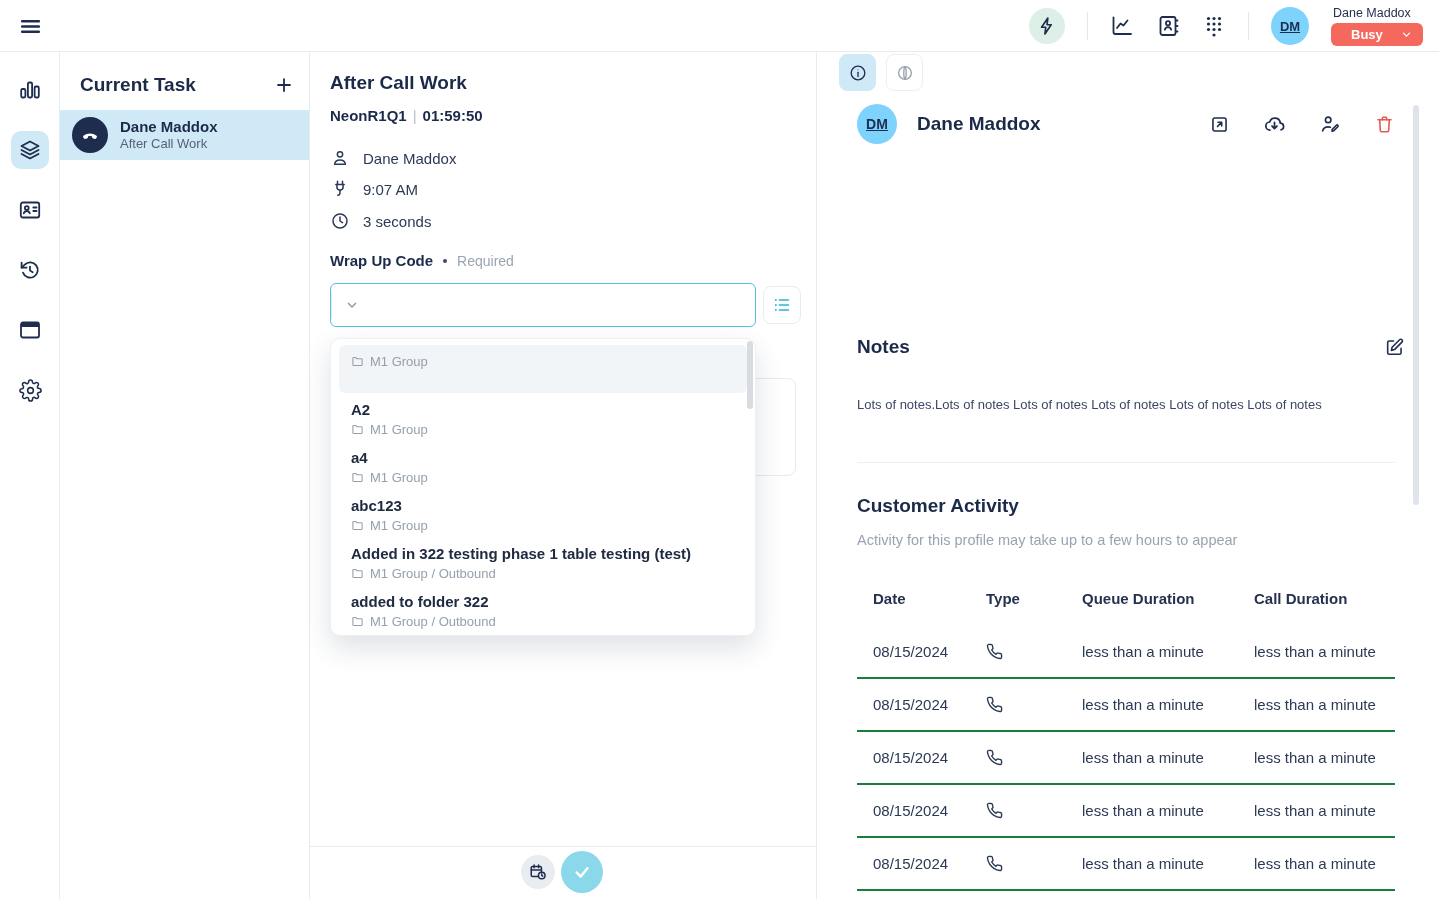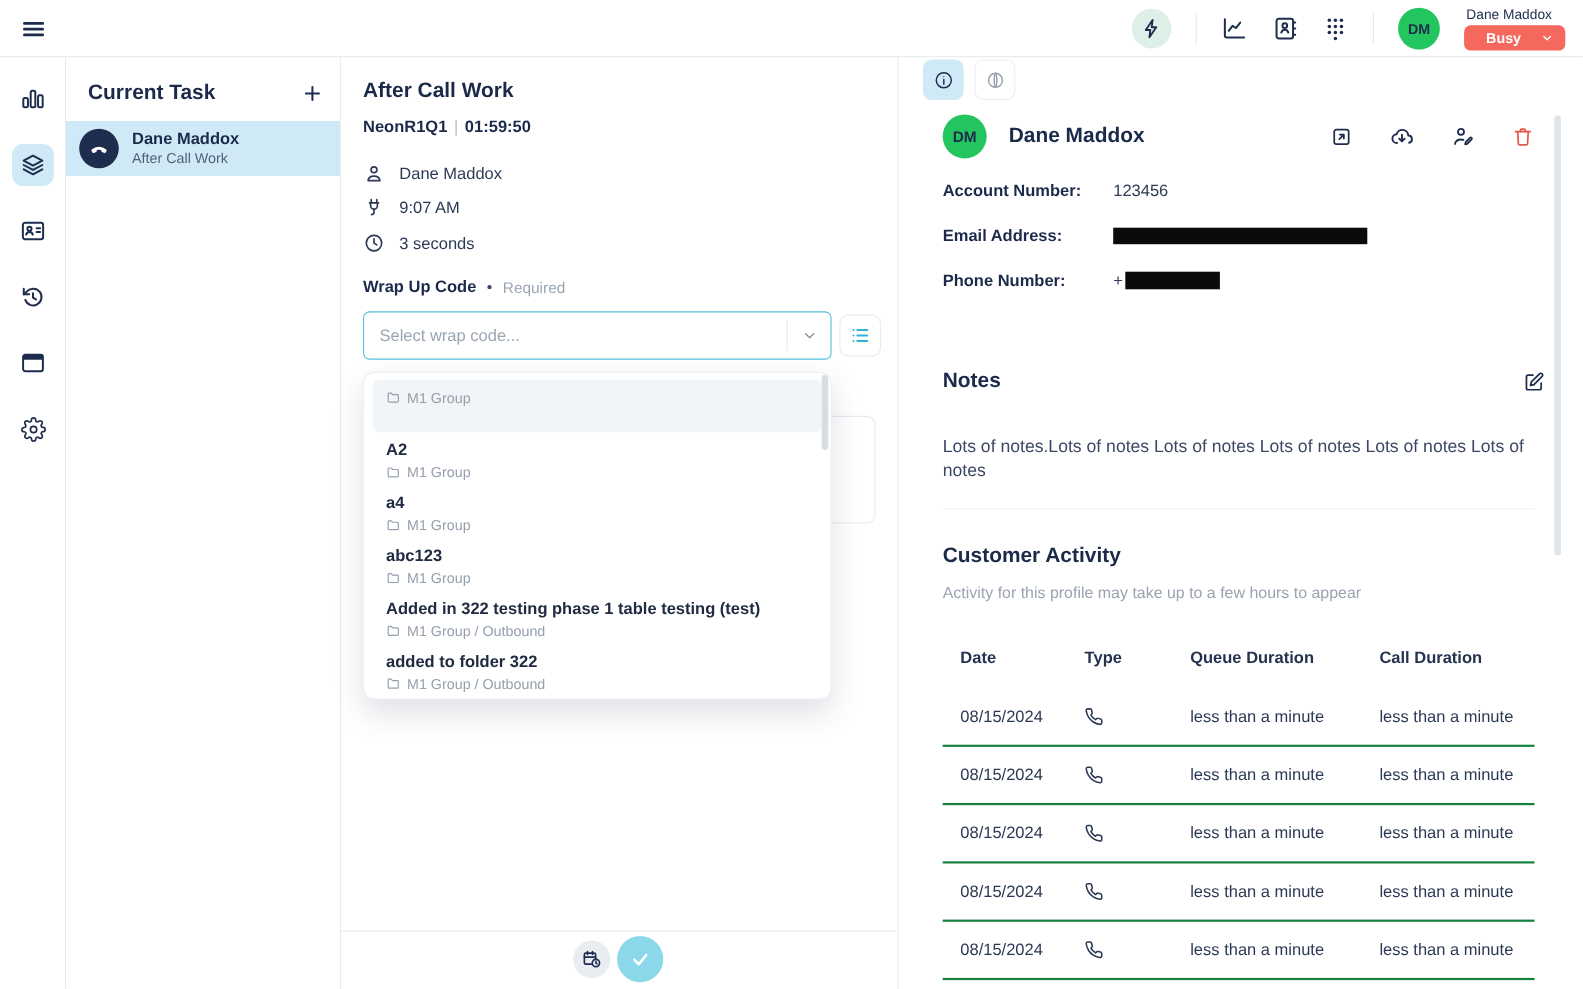--- a/index.html
+++ b/index.html
@@ -13,21 +13,21 @@
   button { background:none; border:none; cursor:pointer; font-family:inherit; color:#1e2c4e; }
 
   
   .topbar { position:absolute; top:0; left:0; right:0; height:52px; background:#fff; border-bottom:1px solid #e8ebef; z-index:30; }
   .hamburger { position:absolute; left:18px; top:14px; }
   .topbar-right { position:absolute; right:16px; top:0; height:52px; display:flex; align-items:center; gap:22px; }
   .circle-ic { width:36px; height:36px; border-radius:50%; display:flex; align-items:center; justify-content:center; }
   .mint { background:#ddefe6; }
   .vdiv { width:1px; height:28px; background:#e4e8ec; }
   .avatar { border-radius:50%; display:flex; align-items:center; justify-content:center; font-weight:bold; }
-  .avatar.pink { background:#22c55e; color:#1e2c4e; }
+  .avatar.pink { background:#7dd3fc; color:#1e2c4e;text-decoration:underline; }
   .tb-avatar { width:38px; height:38px; font-size:13px; }
   .user-meta { display:flex; flex-direction:column; gap:3px; }
   .user-name { font-size:12.5px; color:#1e2c4e; padding-left:2px; }
   .busy-btn { width:92px; height:23px; background:#f5685d; border-radius:6px; color:#fff; font-size:13px; font-weight:bold; display:flex; align-items:center; justify-content:space-between; padding:0 10px 0 20px; }
 
   
   .rail { position:absolute; top:52px; left:0; bottom:0; width:60px; background:#fff; border-right:1px solid #e8ebef; z-index:20; }
   .rail-btn { position:absolute; left:11px; width:38px; height:38px; display:flex; align-items:center; justify-content:center; border-radius:10px; color:#1e2c4e; }
   .rail-btn.active { background:#cfe9f7; }
 
@@ -83,21 +83,21 @@
   .cp-actions .danger { color:#e4594b; }
   .fields { position:absolute; left:40px; right:44px; top:110px; }
   .field-row { display:grid; grid-template-columns:155px auto; align-items:center; height:22px; margin-bottom:19px; }
   .field-label { font-size:15px; font-weight:bold; color:#1c2a4a; }
   .field-value { font-size:15px; color:#2c3a55; display:flex; align-items:center; }
   .redact { background:#0b0b0b; display:inline-block; }
   .redact.email { width:231px; height:15px; }
   .redact.phone { width:86px; height:16px; margin-left:2px; }
   .notes-head { position:absolute; left:40px; right:34px; top:284px; display:flex; align-items:center; justify-content:space-between; }
   .section-title { font-size:19px; font-weight:bold; color:#1c2a4a; }
-  .notes-text { position:absolute; left:40px; right:44px; top:344px; font-size:16px; color:#3b4764; line-height:1.4; }
+  .notes-text { position:absolute; left:40px; right:44px; top:344px; font-size:13px; color:#3b4764; line-height:1.4; }
   .cp-divider { position:absolute; left:40px; right:44px; top:410px; height:1px; background:#eef0f3; }
   .activity-title { position:absolute; left:40px; top:443px; }
   .activity-sub { position:absolute; left:40px; top:480px; font-size:14.5px; color:#9aa3b1; }
   .activity-table { position:absolute; left:40px; right:44px; top:526px; }
   .tbl-row { display:grid; grid-template-columns:113px 96px 172px 1fr; align-items:center; padding-left:16px; }
   .tbl-head { height:40px; margin-bottom:8px; font-size:15px; font-weight:bold; color:#25324f; }
   .tbl-data { height:53px; border-bottom:2px solid #15803d; font-size:15px; color:#2c3954; }
   .cp-scroll { position:absolute; right:20px; top:53px; width:6px; height:400px; border-radius:3px; background:#dee4ea; }
 </style>
 </head>
@@ -292,21 +292,20 @@
       <span>3 seconds</span>
     </div>
 
     <div class="wrap-label-row">
       <span class="wrap-label">Wrap Up Code</span>
       <span class="dot"></span>
       <span class="required">Required</span>
     </div>
 
     <div class="wrap-input-wrap">
-      <input class="wrap-input" placeholder="Select wrap code..." style="">
       <div class="wrap-caret-zone">
         <span>
           <svg class="icn" width="16" height="16" viewBox="0 0 24 24" style="stroke-width:2">
               <polyline points="6.5 9.5 12 15 17.5 9.5"></polyline>
             </svg>
         </span>
       </div>
     </div>
     <button class="list-btn">
       <span>
@@ -468,39 +467,20 @@
             <svg class="icn" width="21" height="21" viewBox="0 0 24 24">
                 <path d="M4.5 6.5h15"></path>
                 <path d="M9.5 6.5V5a1.2 1.2 0 0 1 1.2-1.2h2.6A1.2 1.2 0 0 1 14.5 5v1.5"></path>
                 <path d="M6.5 6.5l.7 12.3a1.6 1.6 0 0 0 1.6 1.5h6.4a1.6 1.6 0 0 0 1.6-1.5l.7-12.3"></path>
               </svg>
           </span>
         </button>
       </div>
     </div>
 
-    <div class="fields">
-      <div class="field-row">
-        <span class="field-label">Account Number:</span>
-        <span class="field-value">123456</span>
-      </div>
-      <div class="field-row">
-        <span class="field-label">Email Address:</span>
-        <span class="field-value">
-            <span class="redact email"></span>
-          </span>
-      </div>
-      <div class="field-row">
-        <span class="field-label">Phone Number:</span>
-        <span class="field-value">
-            <span>+</span>
-            <span class="redact phone"></span>
-          </span>
-      </div>
-    </div>
 
     <div class="notes-head">
       <h3 class="section-title">Notes</h3>
       <button>
         <span>
           <svg class="icn" width="21" height="21" viewBox="0 0 24 24">
               <path d="M11 4.5H6a1.8 1.8 0 0 0-1.8 1.8v11.7A1.8 1.8 0 0 0 6 19.8h11.7a1.8 1.8 0 0 0 1.8-1.8v-5"></path>
               <path d="M17.8 3.2a1.9 1.9 0 0 1 2.7 2.7L12 14.4l-3.6.9.9-3.6z"></path>
             </svg>
         </span>

